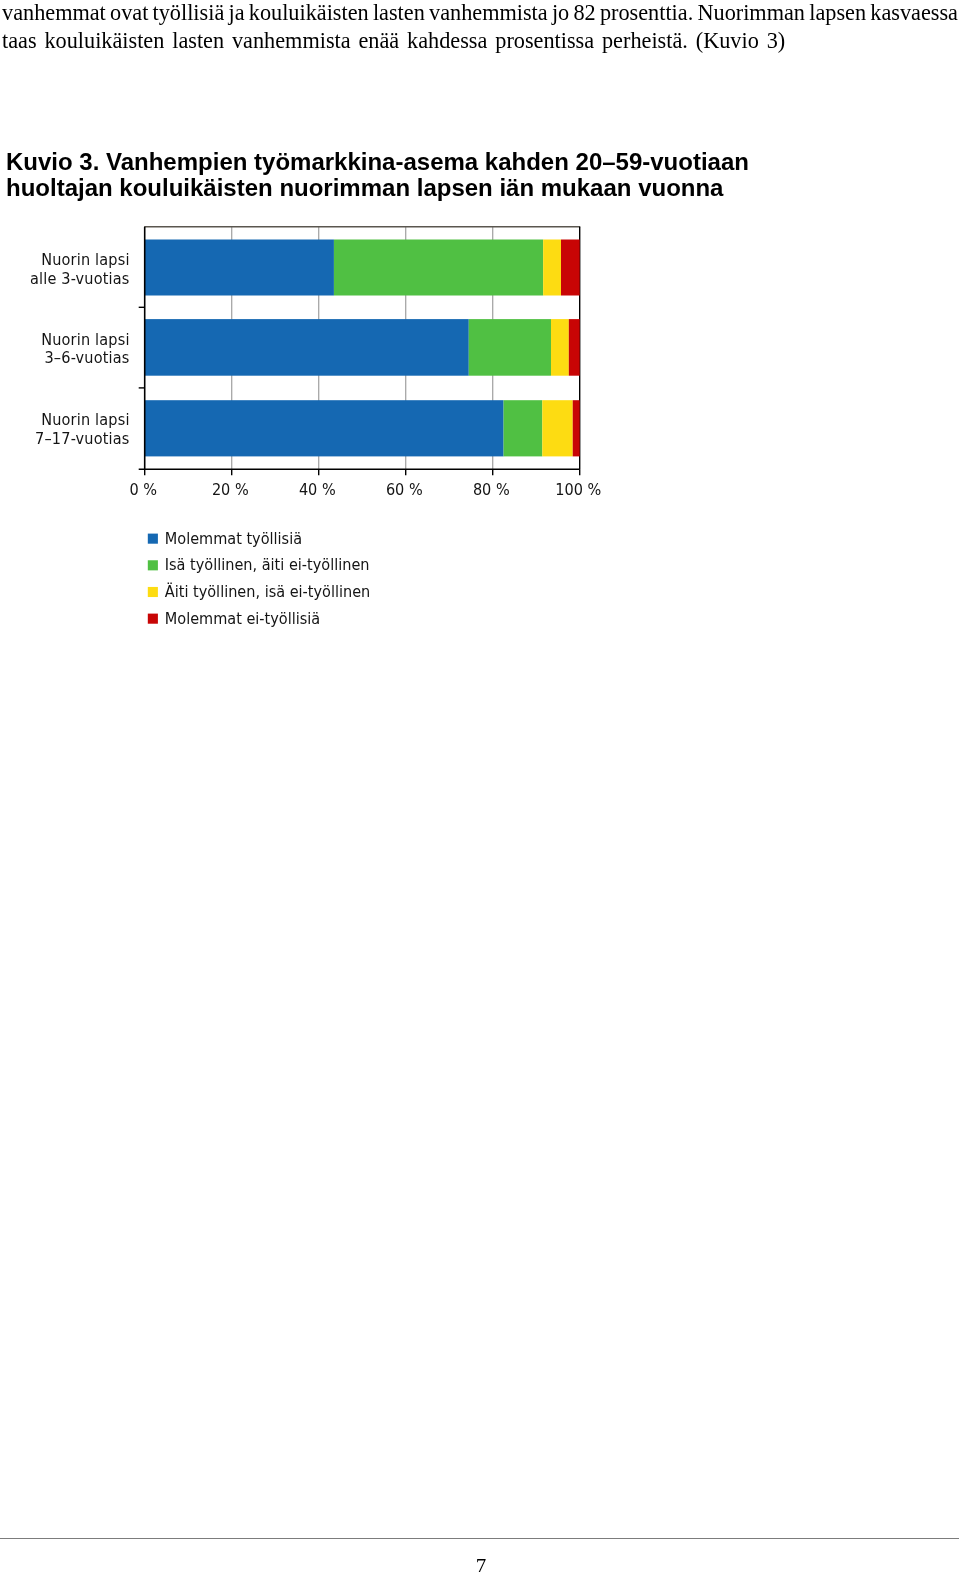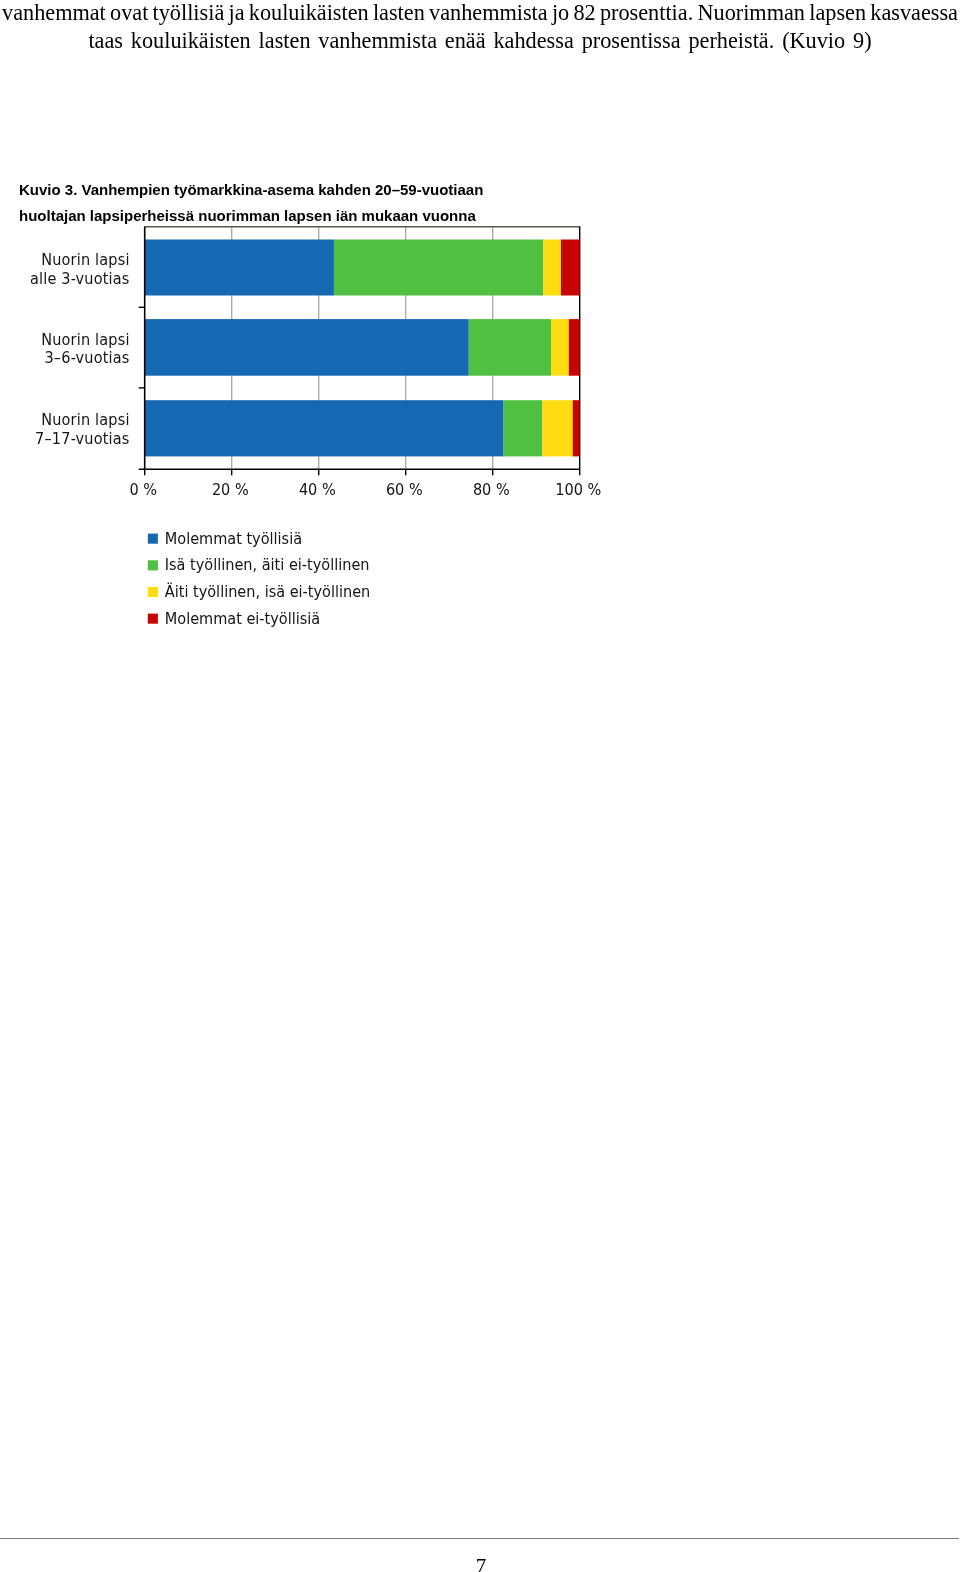--- a/index.html
+++ b/index.html
@@ -4,45 +4,45 @@
 <title>page</title>
 <style>
   html,body{margin:0;padding:0;background:#fff;}
   body{width:960px;height:1572px;position:relative;overflow:hidden;
        font-family:"Liberation Serif",serif;color:#000;
        -webkit-font-smoothing:antialiased;}
   .page{position:absolute;inset:0;}
   
   #body-text{position:absolute;left:2px;top:-0.7px;width:956px;
     font-size:22.25px;line-height:27.2px;}
-  #body-text .ln{display:block;white-space:pre;text-align:center;}
+  #body-text .ln{display:block;white-space:pre;text-align:left;}
   #body-text .ln.l1{word-spacing:-1.332px;}
   #body-text .ln.l2{word-spacing:2.036px;}
   #body-text .ln.l3{word-spacing:2.07px;}
   #body-text .ln.l4{word-spacing:2.30px;}
   
-  #caption{position:absolute;left:19px;top:148.8px;width:700px;
-    font-family:"Liberation Sans",sans-serif;font-weight:bold;font-size:15px;line-height:26px;margin-top:28px;}
+  #caption{position:absolute;left:6px;top:148.8px;width:700px;
+    font-family:"Liberation Sans",sans-serif;font-weight:bold;font-size:24px;line-height:26px;}
   #caption .cln{display:block;white-space:pre;}
   
   #chart{position:absolute;left:0;top:200px;width:640px;height:460px;}
   #pagenum{position:absolute;left:0;top:1556px;width:962px;text-align:center;font-size:21px;line-height:21px;}
   #rule{position:absolute;left:0;top:1538px;width:959px;height:1px;background:#7c7c7c;}
 </style>
 </head>
 <body>
 
 <div class="page">
   <div id="body-text">
     <span class="ln l1">vanhemmat ovat työllisiä ja kouluikäisten lasten vanhemmista jo 82 prosenttia. Nuorimman lapsen kasvaessa</span>
-    <span class="ln l4">taas kouluikäisten lasten vanhemmista enää kahdessa prosentissa perheistä. (Kuvio 9)</span>
+    <span class="ln l4">taas kouluikäisten lasten vanhemmista enää kahdessa prosentissa perheistä. (Kuvio 3)</span>
   </div>
   <div id="caption">
     <span class="cln">Kuvio 3. Vanhempien työmarkkina-asema kahden 20–59-vuotiaan</span>
-    <span class="cln">huoltajan lapsiperheissä nuorimman lapsen iän mukaan vuonna</span>
+    <span class="cln">huoltajan kouluikäisten nuorimman lapsen iän mukaan vuonna</span>
   </div>
   <div id="chart">
     <svg id="chart-svg" width="640" height="460" viewBox="0 0 640 460">
         <g>
           <line x1="231.7" y1="26.8" x2="231.7" y2="269.3" stroke="#a6a6a6" stroke-width="1.3"></line>
           <line x1="318.70000000000005" y1="26.8" x2="318.70000000000005" y2="269.3" stroke="#a6a6a6" stroke-width="1.3"></line>
           <line x1="405.7" y1="26.8" x2="405.7" y2="269.3" stroke="#a6a6a6" stroke-width="1.3"></line>
           <line x1="492.70000000000005" y1="26.8" x2="492.70000000000005" y2="269.3" stroke="#a6a6a6" stroke-width="1.3"></line>
         </g>
         <line x1="144.2" y1="26.8" x2="580.2" y2="26.8" stroke="#5a564f" stroke-width="1.4"></line>

